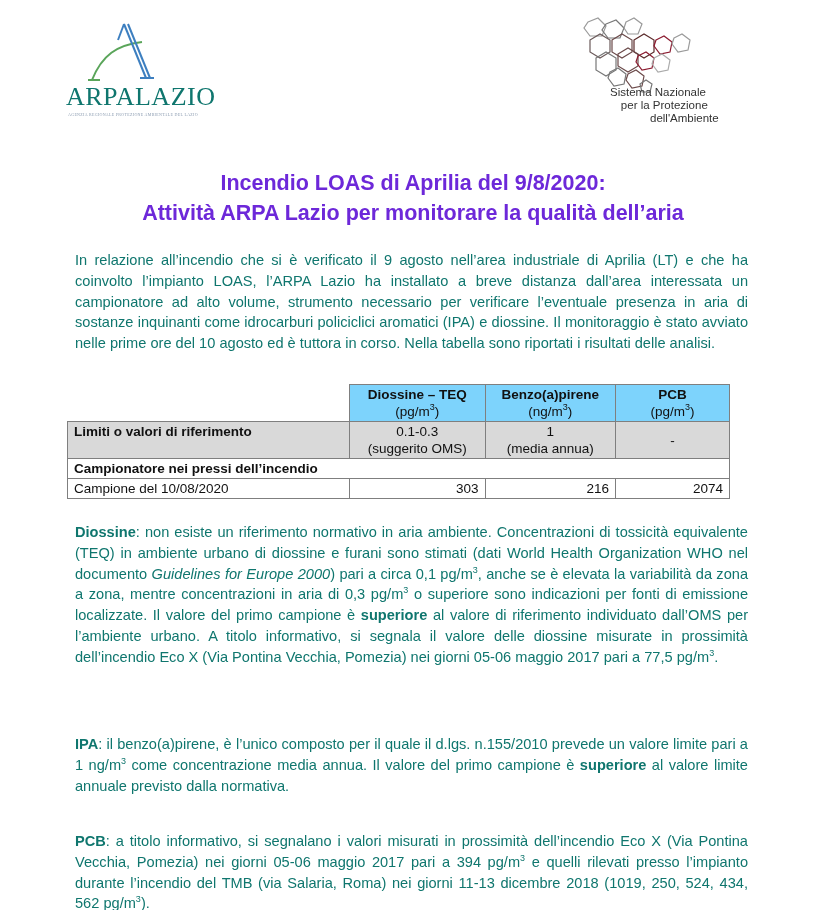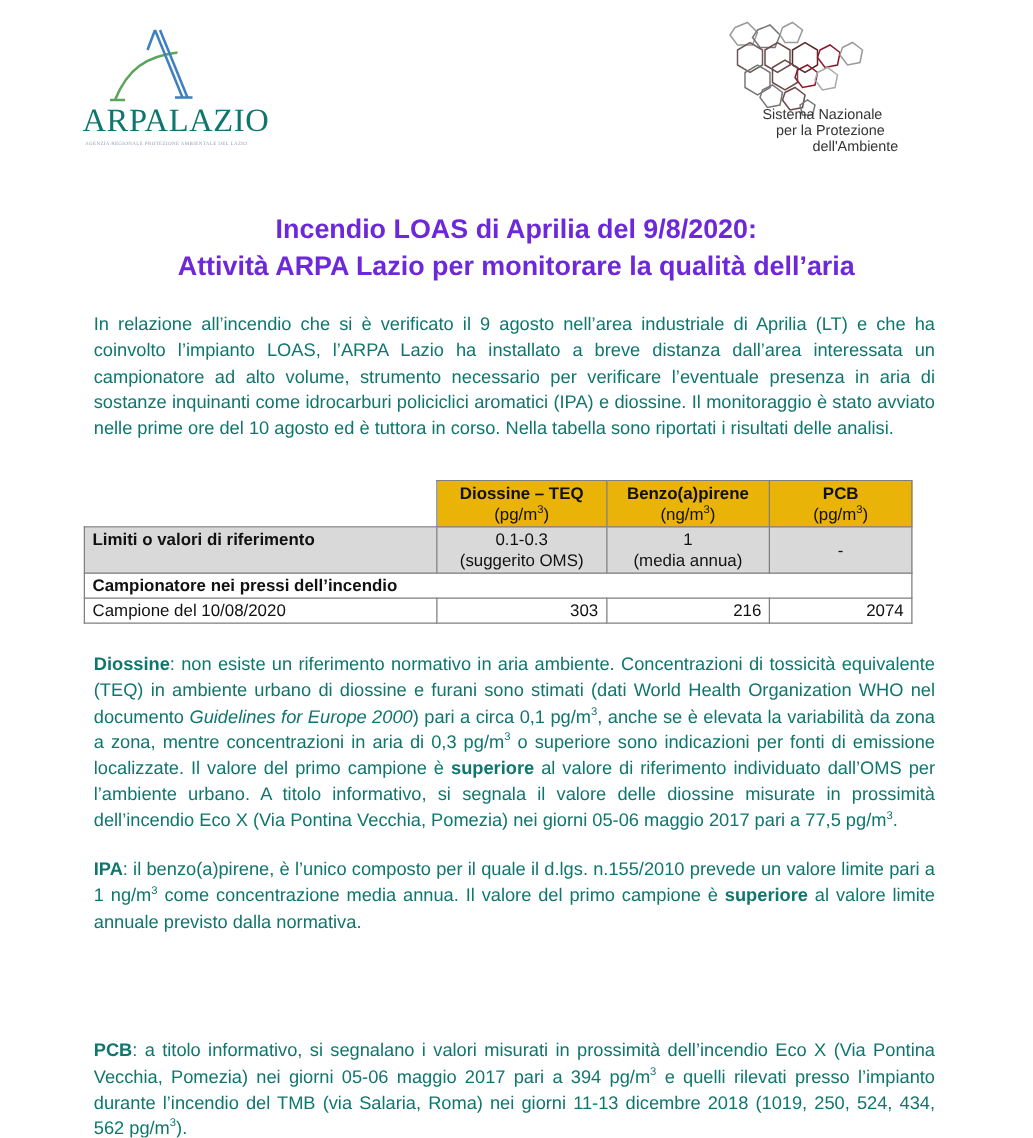--- a/index.html
+++ b/index.html
@@ -14,27 +14,27 @@
   .snpa-text { position: absolute; left: 40px; top: 72px; font-size: 11.5px; line-height: 13px; color: #333; }
   .snpa-text .l1 { padding-left: 0px; }
   .snpa-text .l2 { padding-left: 0px; text-align: center; }
   .snpa-text .l3 { padding-left: 40px; }
   .title { position: absolute; left: 0; width: 826px; top: 168px; text-align: center;
            font-weight: bold; font-size: 21.5px; line-height: 30px; color: #6d28d9; }
   .para { position: absolute; left: 75px; width: 673px; font-size: 14.6px; line-height: 20.8px;
           text-align: justify; color: #0f766e; }
   .p-intro { top: 250px; }
   .p-diox { top: 522px; }
-  .p-ipa { top: 686px; }
+  .p-ipa { top: 734px; }
   .p-pcb { top: 831px; }
   sup { font-size: 9px; line-height: 0; vertical-align: 6px; }
   table.data { position: absolute; left: 67px; top: 384px; width: 663px; border-collapse: collapse;
                font-size: 13.5px; }
   table.data td { border: 1px solid #7f7f7f; padding: 1px 6px; line-height: 17px; }
-  .hdr td.h { background: #eab308; text-align: center; font-weight: bold; }
+  .hdr td.h { background: #7dd3fc; text-align: center; font-weight: bold; }
   .hdr td.h .unit { font-weight: normal; display: block; }
   .hdr td.blank { border: none; background: #fff; }
   .lim td { background: #d9d9d9; }
   .lim td.lbl { font-weight: bold; vertical-align: top; }
   .lim td.v { text-align: center; }
   .sect td { font-weight: bold; border-top: 2px solid #9dc3e6; }
   .samp td.v { text-align: right; }
   .col1 { width: 284px; }
   .col2 { width: 127px; }
   .col3 { width: 119px; }

